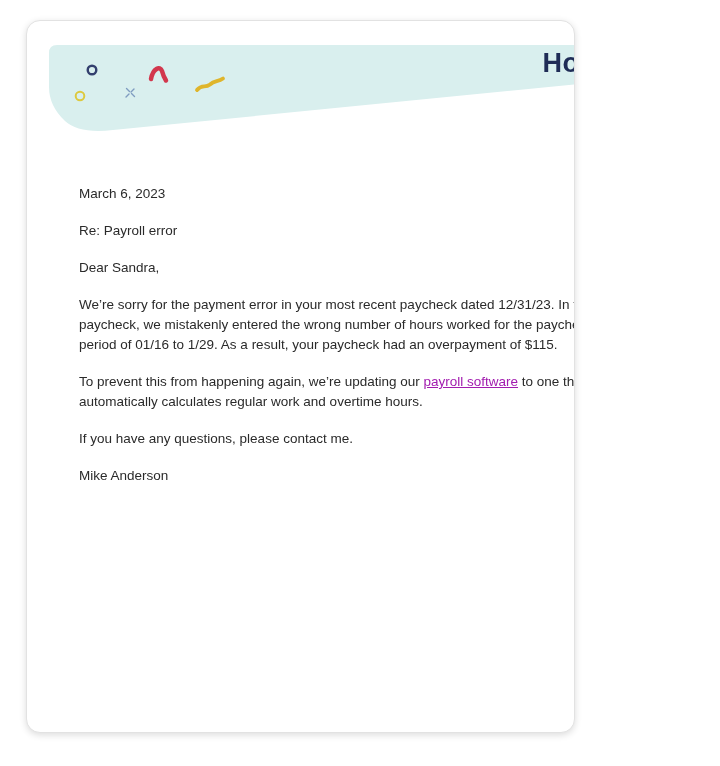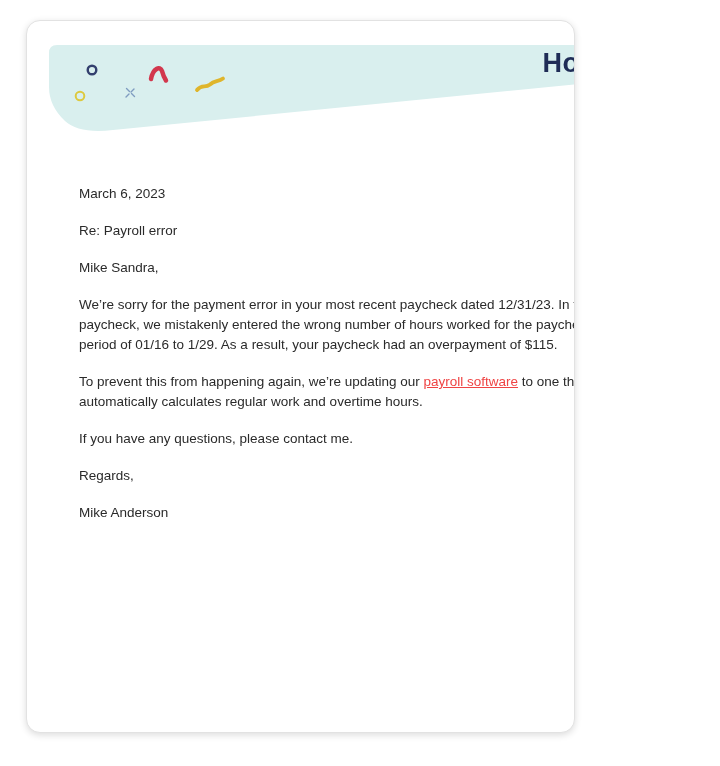--- a/index.html
+++ b/index.html
@@ -39,21 +39,21 @@
     font-size: 13.5px;
     line-height: 20px;
     color: #2a2a2a;
   }
   .para {
     white-space: pre-line;
     margin-bottom: 17px;
   }
   .sig-line { line-height: 19px; }
   a.body-link {
-    color: #ef4444;
+    color: #a21caf;
     cursor: pointer;
     margin-top: 44px;
   }
 </style>
 </head>
 <body>
 
 <div class="card">
 
   <div class="banner-wrap">
@@ -76,24 +76,23 @@
       <path d="M 102 34 C 104 23.5, 111 20.5, 113 26 C 114 30, 115.5 33, 117 35.5" fill="none" stroke="#d2374d" stroke-width="4.5" stroke-linecap="round"></path>
 
       <path d="M 148 45 C 153 38.5, 156 43.5, 161 39.5 C 165.5 35.5, 169 37, 174 33.5" fill="none" stroke="#dfb52b" stroke-width="3.8" stroke-linecap="round"></path>
     </svg>
     <div class="logo">Hourly</div>
   </div>
 
   <div class="letter">
     <div class="para">March 6, 2023</div>
     <div class="para">Re: Payroll error</div>
-    <div class="para">Mike Sandra,</div>
+    <div class="para">Dear Sandra,</div>
     <div class="para">We’re sorry for the payment error in your most recent paycheck dated 12/31/23. In this
 paycheck, we mistakenly entered the wrong number of hours worked for the paycheck’s pay
 period of 01/16 to 1/29. As a result, your paycheck had an overpayment of $115.</div>
     <div class="para"><span>To prevent this from happening again, we’re updating our </span><a class="body-link" href="#">payroll software</a><span> to one that
 automatically calculates regular work and overtime hours.</span></div>
     <div class="para">If you have any questions, please contact me.</div>
-    <div class="para">Regards,</div>
     <div class="sig-line">Mike Anderson</div>
   </div>
 
 </div>
 
 </body></html>

